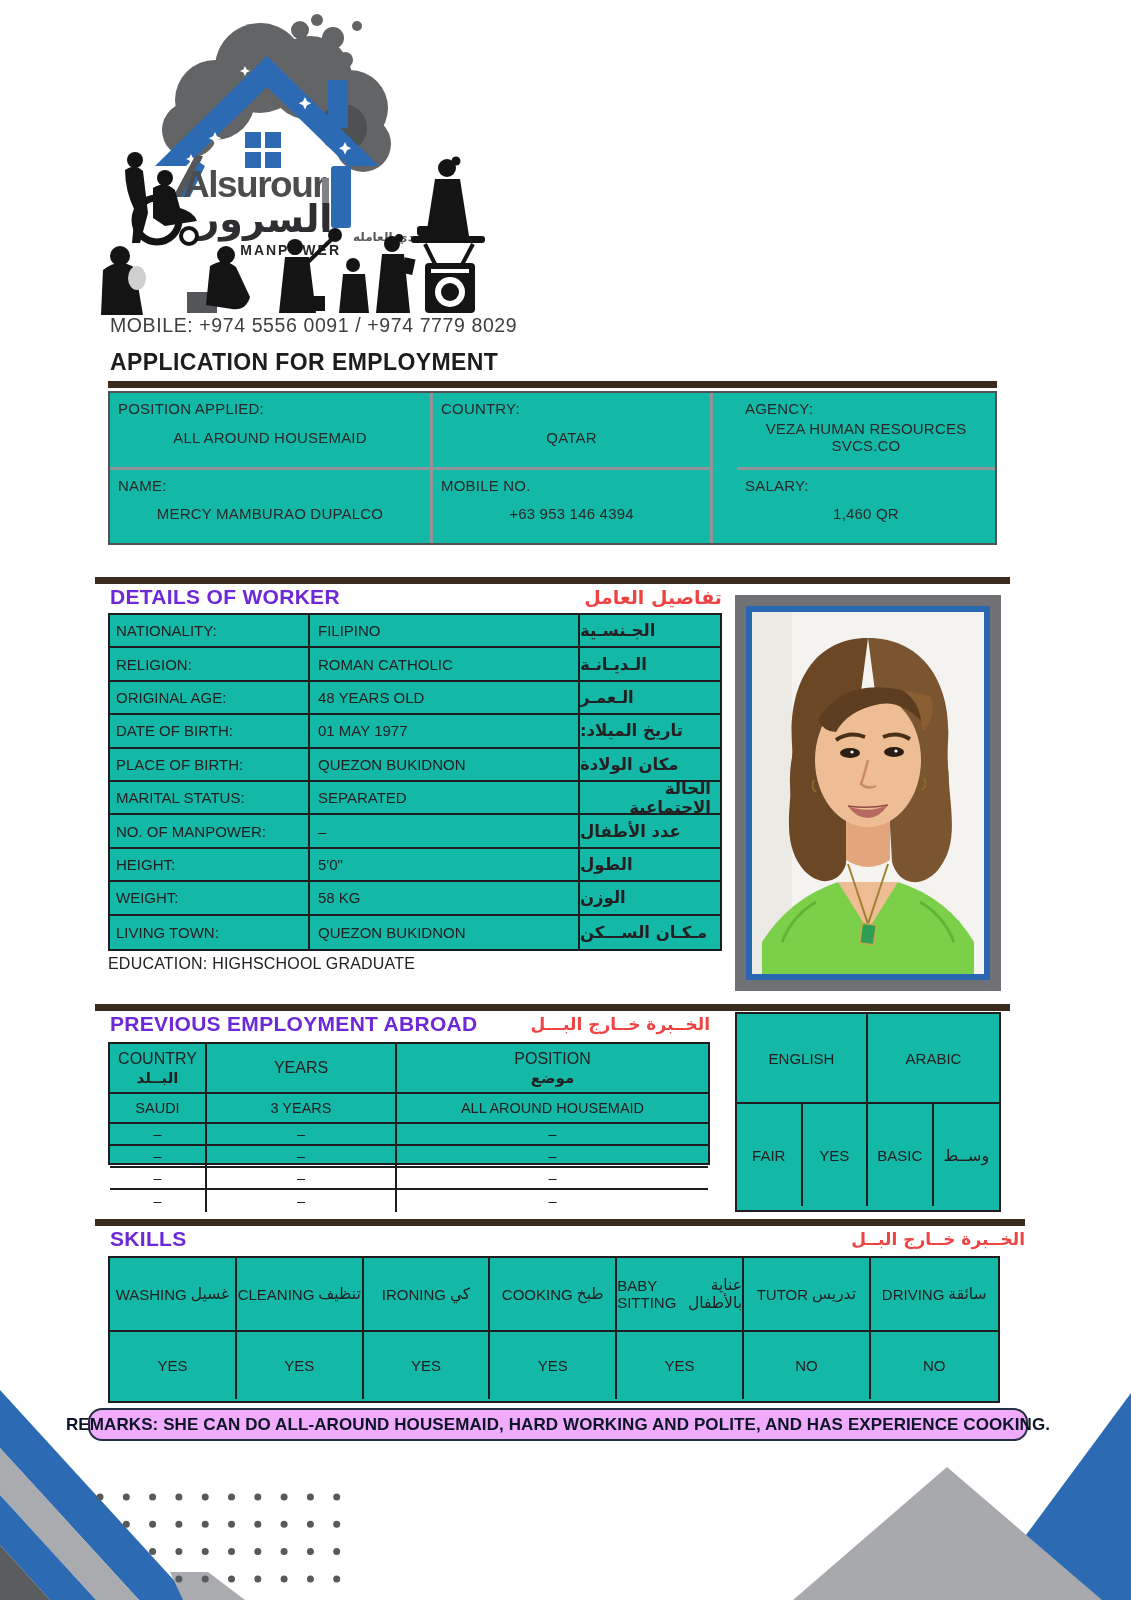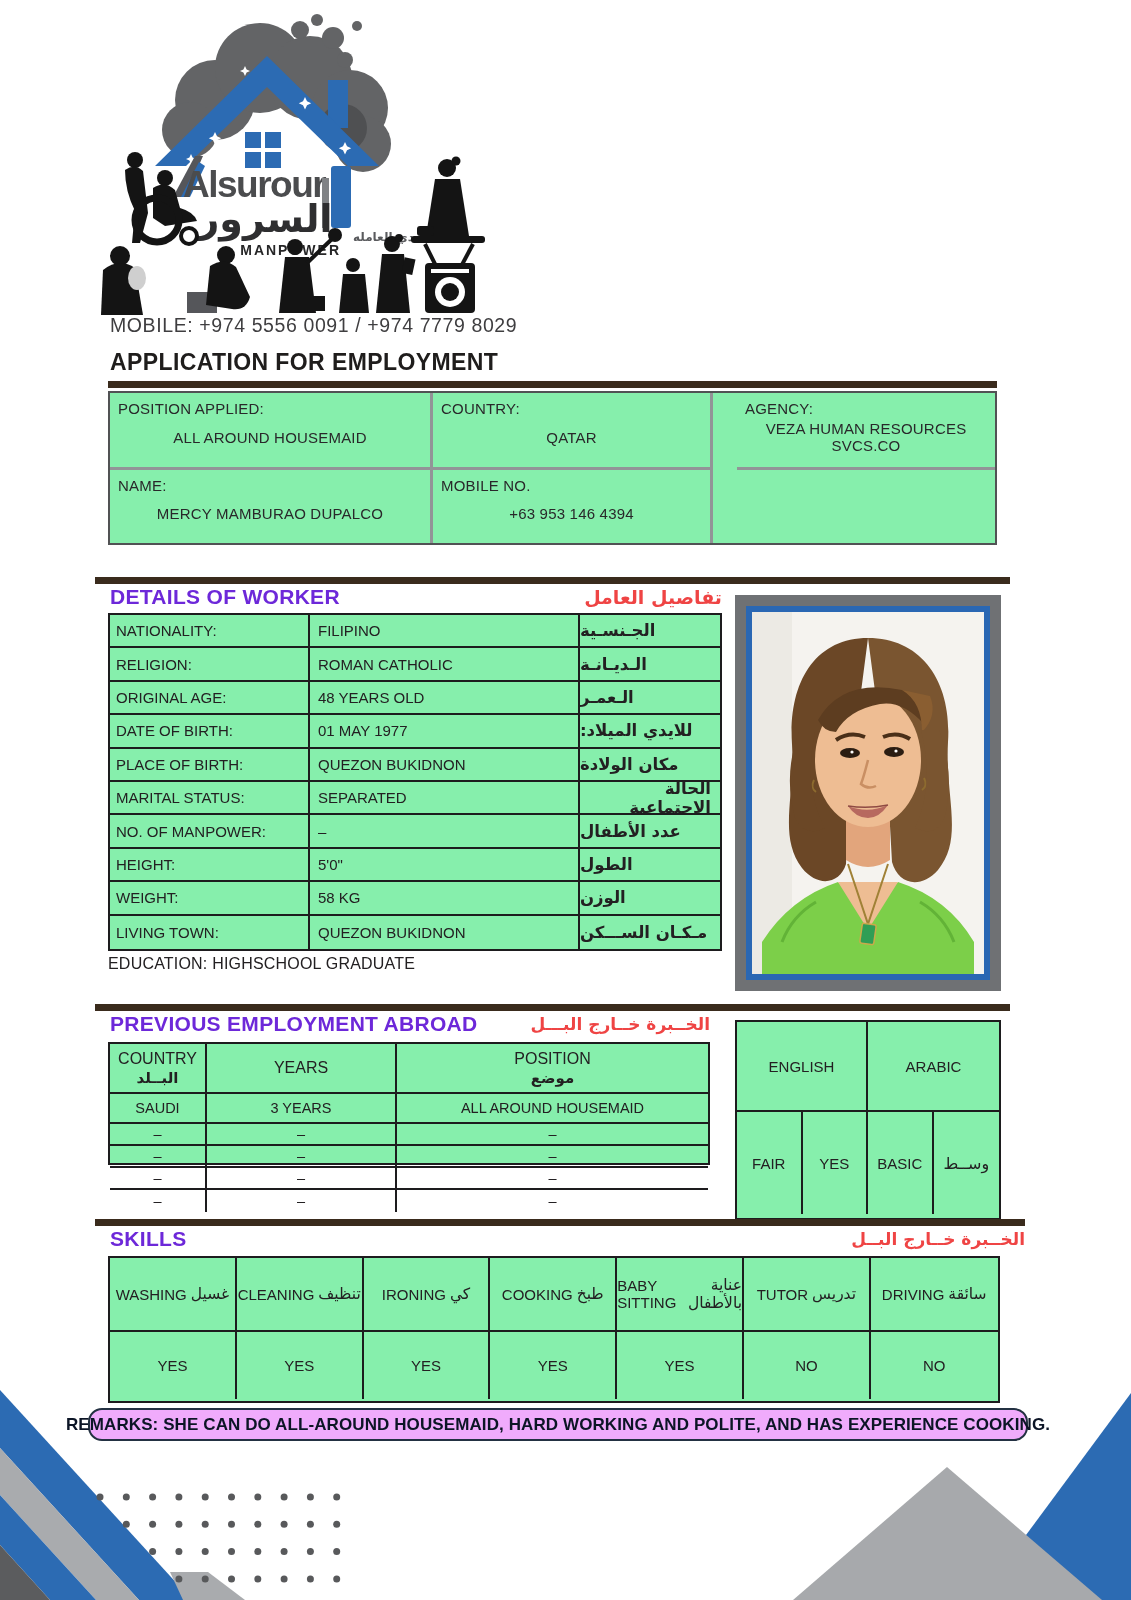--- a/index.html
+++ b/index.html
@@ -11,21 +11,21 @@
 
   .mobile-line{left:110px;top:314px;font-size:19.5px;letter-spacing:.6px;color:#3f3e40;}
   .doc-title{left:110px;top:349px;font-size:23px;font-weight:bold;letter-spacing:.4px;color:#1f1d1c;}
   .bar-brown{position:absolute;height:7px;background:#3a2b1d;}
 
   .sec-head{position:absolute;font-size:21px;font-weight:bold;color:#6d28d9;letter-spacing:.3px;}
   .sec-head-ar{position:absolute;font-weight:bold;color:#ef4444;direction:rtl;
                font-family:"DejaVu Sans","Liberation Sans",sans-serif;}
 
   
-  .gtbl{position:absolute;display:grid;box-sizing:border-box;background:#86efac;}
+  .gtbl{position:absolute;display:grid;box-sizing:border-box;background:#14b8a6;}
   .gtbl>div{box-sizing:border-box;display:flex;align-items:center;justify-content:center;overflow:hidden;}
 
   
   .tbl-app{border:2px solid #515254;grid-template-columns:323px 280px 282px;grid-template-rows:77px 73px;}
   .tbl-app>div{border-right:3px solid #929497;border-bottom:3px solid #929497;
                flex-direction:column;align-items:stretch;justify-content:flex-start;}
   .tbl-app>div.lc{border-right:none;margin-left:24px;} .tbl-app>div.lr{border-bottom:none;}
   .cell-lbl{font-size:15px;padding:7px 0 0 8px;color:#29282a;letter-spacing:.2px;}
   .cell-val{flex:1;display:flex;align-items:center;justify-content:center;text-align:center;
             font-size:15px;color:#29282a;letter-spacing:.2px;padding-bottom:10px;}
@@ -41,21 +41,21 @@
   .tbl-details .dval{justify-content:flex-start;padding-left:8px;font-size:15px;}
   .tbl-details .dar{justify-content:flex-end;padding-right:9px;font-size:16.5px;font-weight:600;
                     direction:rtl;font-family:"DejaVu Sans","Liberation Sans",sans-serif;}
 
   .tbl-emp{grid-template-columns:97px 190px 311px;grid-template-rows:50px 30px 22px 22px 22px 22px;}
   .tbl-emp .hed{flex-direction:column;justify-content:center;gap:1px;font-size:16px;}
   .tbl-emp .hed .ar{font-size:15px;font-weight:600;direction:rtl;
                     font-family:"DejaVu Sans","Liberation Sans",sans-serif;}
   .tbl-emp .rw{font-size:14.5px;}
 
-  .tbl-lang{grid-template-columns:repeat(4,65.5px);grid-template-rows:90px 102px;font-size:15px;margin-top:8px;}
+  .tbl-lang{grid-template-columns:repeat(4,65.5px);grid-template-rows:90px 102px;font-size:15px;}
   .tbl-lang .span2{grid-column:span 2;}
   .tbl-lang .ar{direction:rtl;font-family:"DejaVu Sans","Liberation Sans",sans-serif;font-size:16px;}
 
   .tbl-skill{grid-template-columns:repeat(7,126.8px);grid-template-rows:74px 67px;}
   .tbl-skill .sh{flex-direction:row;justify-content:center;gap:4px;font-size:15px;}
   .tbl-skill .sh .ar{font-size:15.5px;direction:rtl;font-family:"DejaVu Sans","Liberation Sans",sans-serif;}
   .tbl-skill .sv{font-size:15px;}
 
   .edu-line{left:108px;top:955px;font-size:16px;letter-spacing:.2px;}
 
@@ -232,39 +232,43 @@
         <div class="cell-val narrow">VEZA HUMAN RESOURCES SVCS.CO</div>
       </div>
       <div class="lr">
         <div class="cell-lbl">NAME:</div>
         <div class="cell-val">MERCY MAMBURAO DUPALCO</div>
       </div>
       <div class="lr">
         <div class="cell-lbl">MOBILE NO.</div>
         <div class="cell-val">+63 953 146 4394</div>
       </div>
+      <div class="lc lr">
+        <div class="cell-lbl">SALARY:</div>
+        <div class="cell-val">1,460 QR</div>
+      </div>
     </div>
 
     <div class="bar-brown" style="left:95px;top:577px;width:915px;"></div>
     <div class="sec-head" style="left:110px;top:585px;">DETAILS OF WORKER</div>
     <div class="sec-head-ar" style="right:409px;top:586px;font-size:19px;">تفاصيل العامل</div>
 
     <div class="gtbl btbl tbl-details" style="left:108px;top:613px;width:614px;height:338px;">
       <div class="dlbl">NATIONALITY:</div>
       <div class="dval">FILIPINO</div>
       <div class="dar lc">الجـنسـية</div>
       <div class="dlbl">RELIGION:</div>
       <div class="dval">ROMAN CATHOLIC</div>
       <div class="dar lc">الـديـانـة</div>
       <div class="dlbl">ORIGINAL AGE:</div>
       <div class="dval">48 YEARS OLD</div>
       <div class="dar lc">الـعمـر</div>
       <div class="dlbl">DATE OF BIRTH:</div>
       <div class="dval">01 MAY 1977</div>
-      <div class="dar lc">للايدي الميلاد:</div>
+      <div class="dar lc">تاريخ الميلاد:</div>
       <div class="dlbl">PLACE OF BIRTH:</div>
       <div class="dval">QUEZON BUKIDNON</div>
       <div class="dar lc">مكان الولادة</div>
       <div class="dlbl">MARITAL STATUS:</div>
       <div class="dval">SEPARATED</div>
       <div class="dar lc">الحالة الاجتماعية</div>
       <div class="dlbl">NO. OF MANPOWER:</div>
       <div class="dval">–</div>
       <div class="dar lc">عدد الأطفال</div>
       <div class="dlbl">HEIGHT:</div>

